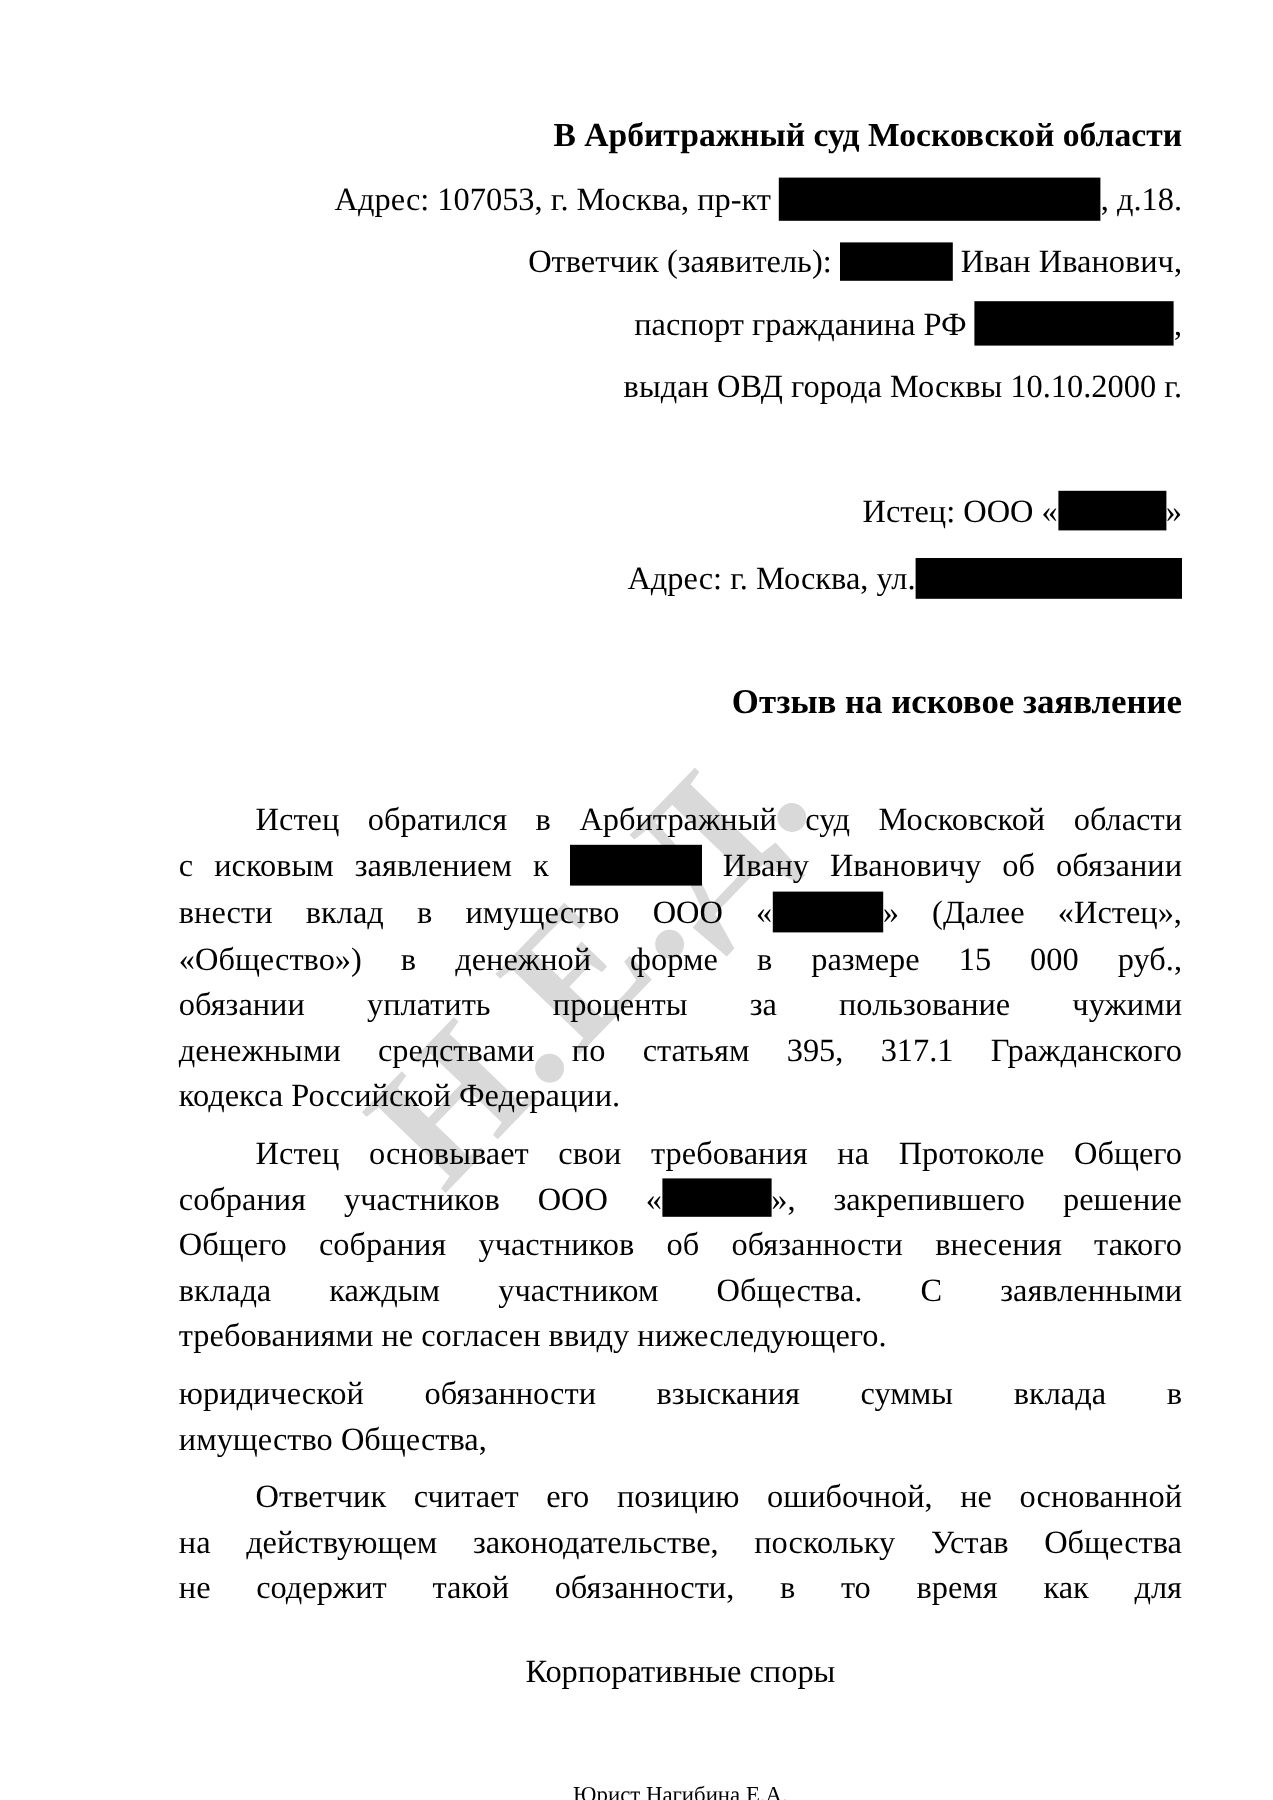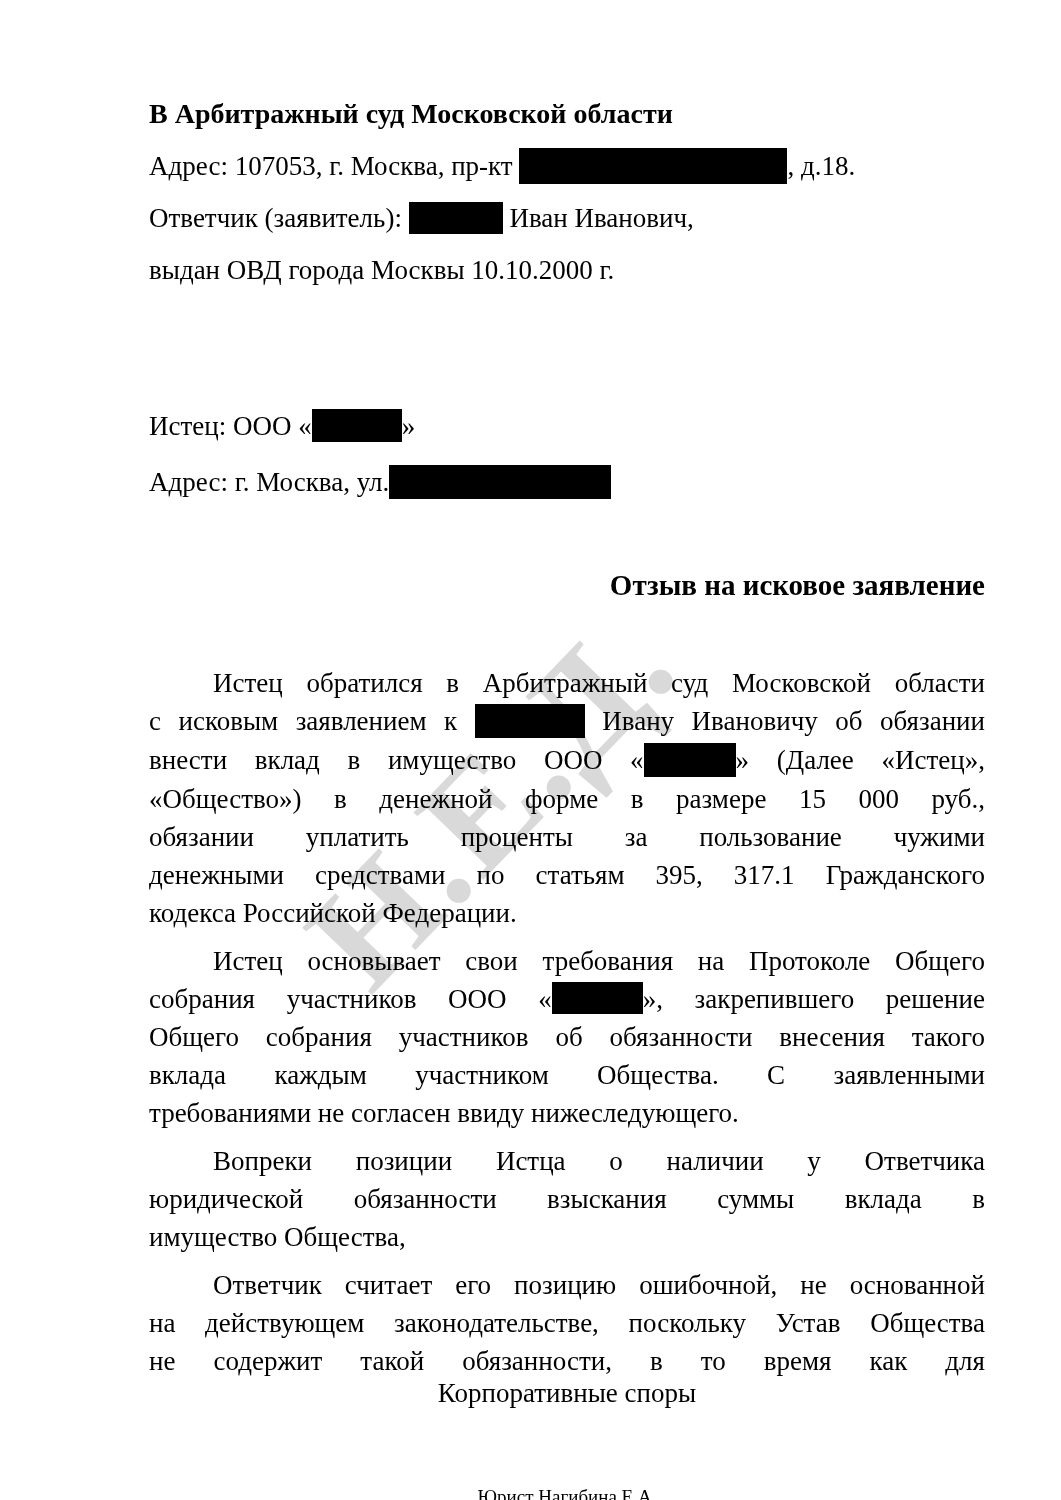--- a/index.html
+++ b/index.html
@@ -24,30 +24,30 @@
     color:#d9d9d9;
     white-space:nowrap;
     z-index:0;
     user-select:none;
   }
   .layer { position:absolute; z-index:1; }
 
   
   .header-block {
     left:149px; width:836px; top:88px;
-    text-align:left;
+    text-align:right;
     font-size:27px;
   }
   .header-block .hline { height:52px; line-height:52px; white-space:nowrap; }
   .header-block .court { font-weight:bold; font-size:28px; }
 
   
   .claimant-block {
     left:149px; width:836px; top:398px;
-    text-align:left;
+    text-align:right;
     font-size:27px;
   }
   .claimant-block .hline { height:56px; line-height:56px; white-space:nowrap; }
 
   
   .doc-title {
     left:149px; width:836px; top:566px;
     margin:0;
     text-align:right;
     font-size:29px;
@@ -87,20 +87,21 @@
 <body>
 
 <div class="page">
 
   <div class="watermark">Н.Е.Д.</div>
 
   <div class="layer header-block">
     <div class="hline court">В Арбитражный суд Московской области</div>
     <div class="hline">Адрес: 107053, г. Москва, пр-кт <span class="redact" style="width: 268px; height: 36px;"></span>, д.18.</div>
     <div class="hline">Ответчик (заявитель): <span class="redact" style="width: 94px; height: 32px;"></span> Иван Иванович,</div>
+    <div class="hline">паспорт гражданина РФ <span class="redact" style="width: 166px; height: 37px;"></span>,</div>
     <div class="hline">выдан ОВД города Москвы 10.10.2000 г.</div>
   </div>
 
   <div class="layer claimant-block">
     <div class="hline">Истец: ООО «<span class="redact" style="width: 90px; height: 33px;"></span>»</div>
     <div class="hline">Адрес: г. Москва, ул.<span class="redact" style="width: 222px; height: 34px;"></span></div>
   </div>
 
   <h1 class="layer doc-title">Отзыв на исковое заявление</h1>
 
@@ -115,21 +116,20 @@
         <div class="jline last">кодекса Российской Федерации.</div>
       </div>
       <div class="para">
         <div class="jline indent">Истец основывает свои требования на Протоколе Общего</div>
         <div class="jline">собрания участников ООО «<span class="redact" style="width: 91px; height: 32px;"></span>», закрепившего решение</div>
         <div class="jline">Общего собрания участников об обязанности внесения такого</div>
         <div class="jline">вклада каждым участником Общества. С заявленными</div>
         <div class="jline last">требованиями не согласен ввиду нижеследующего.</div>
       </div>
       <div class="para">
-        <div class="jline indent">Вопреки позиции Истца о наличии у Ответчика</div>
         <div class="jline">юридической обязанности взыскания суммы вклада в</div>
         <div class="jline last">имущество Общества,</div>
       </div>
       <div class="para">
         <div class="jline indent">Ответчик считает его позицию ошибочной, не основанной</div>
         <div class="jline">на действующем законодательстве, поскольку Устав Общества</div>
         <div class="jline">не содержит такой обязанности, в то время как для</div>
       </div>
     </div>
 

